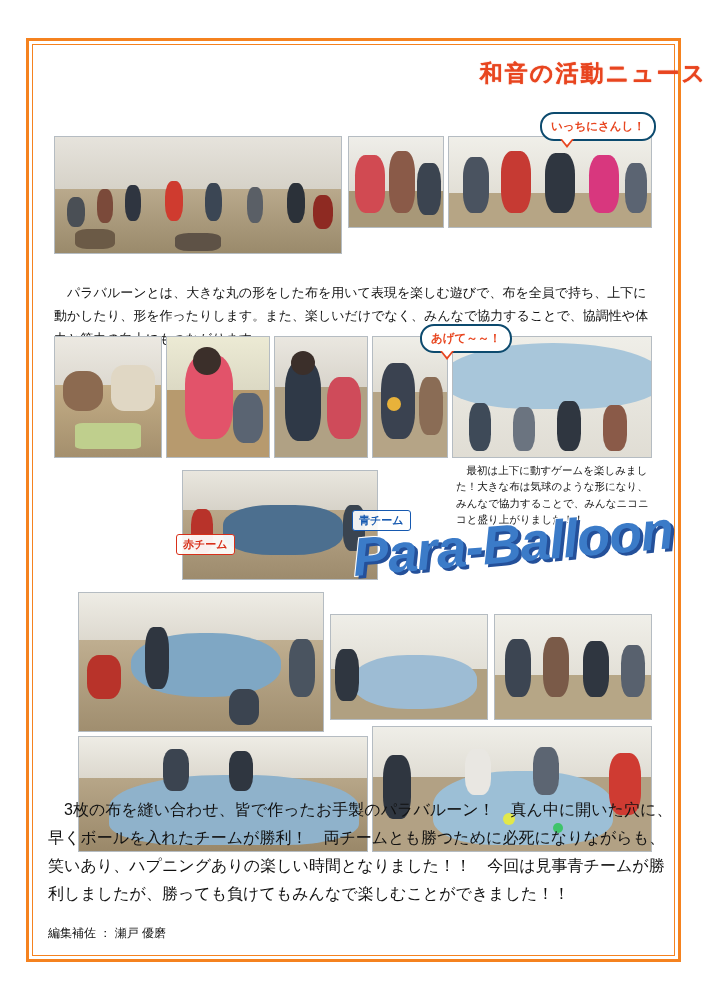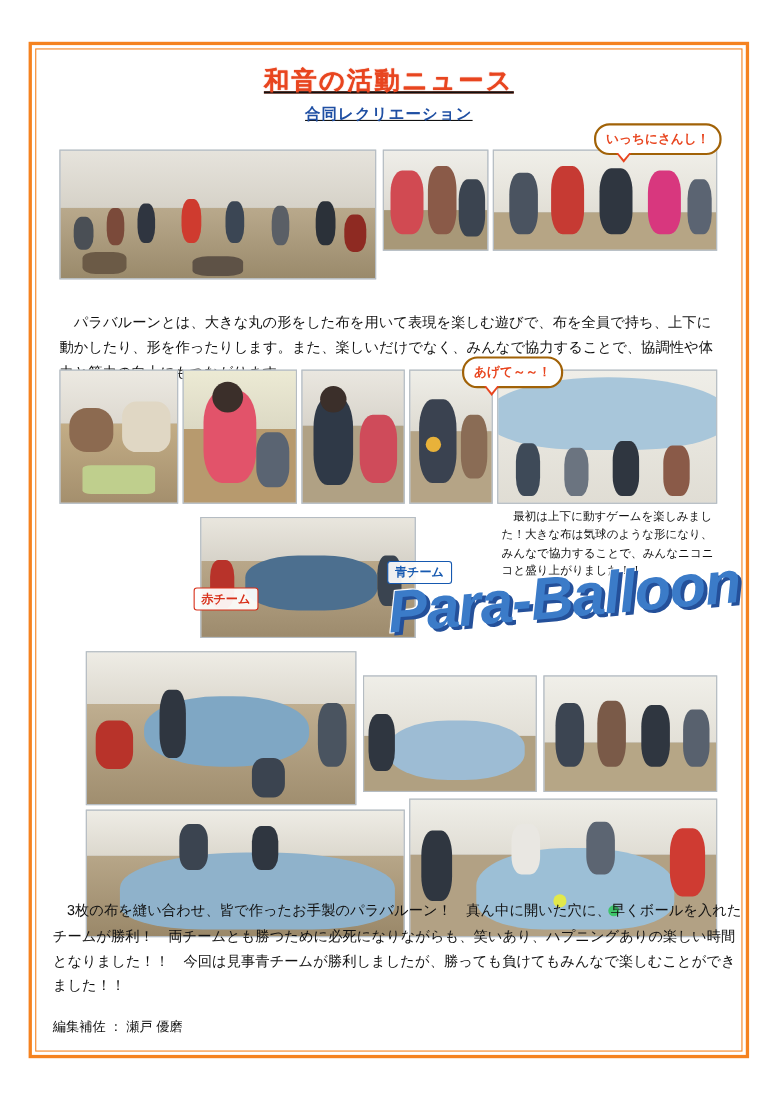--- a/index.html
+++ b/index.html
@@ -49,22 +49,21 @@
     display: flex;
     justify-content: space-between;
     font-size: 11px;
     color: #222;
   }
   .title-block {
     position: absolute;
     left: 0;
     right: 0;
     top: 58px;
-    text-align: center;
-    text-decoration: underline;
+    text-align: right;
   }
   .main-title {
     font-size: 23px;
     font-weight: bold;
     color: #E8451F;
     letter-spacing: 2px;
     margin: 0;
     text-shadow: 0 0 1px #E8451F;
   }
   .sub-title {
@@ -100,21 +99,21 @@
   }
   .body-text {
     position: absolute;
     font-size: 13px;
     line-height: 1.75;
     color: #111;
   }
   .bubble {
     position: absolute;
     background: #fff;
-    border: 2px solid #a16207;
+    border: 2px solid #0c4a6e;
     border-radius: 14px;
     font-size: 11.5px;
     font-weight: bold;
     color: #E8451F;
     padding: 5px 9px;
     white-space: nowrap;
   }
   .bubble::after {
     content: "";
     position: absolute;
@@ -164,36 +163,35 @@
     left: 48px;
     bottom: 58px;
     font-size: 12px;
     color: #111;
   }
   .bottom-text {
     position: absolute;
     left: 48px;
     right: 30px;
     bottom: 92px;
-    font-size: 13px;
+    font-size: 16px;
     line-height: 1.75;
   }
   .head { position:absolute; border-radius:50%; background:#3b2f2a; }
 </style>
 </head>
 <body>
 
 <div class="page">
 
   <div class="frame"></div>
 
 
   <div class="title-block">
     <div class="main-title">和音の活動ニュース</div>
-    <div class="sub-title">合同レクリエーション</div>
   </div>
 
   <div class="photo" style="left:54px; top:136px; width:288px; height:118px;">
     <div class="wall" style="height:45%; background:linear-gradient(#e6e3dc,#d6d2c8);"></div>
     <div class="floor" style="height:55%; background:linear-gradient(#b9a98c,#9a8a6b);"></div>
     <div class="blob" style="left:12px; top:60px; width:18px; height:30px; background:#4a4f55; border-radius:40%;"></div>
     <div class="blob" style="left:42px; top:52px; width:16px; height:34px; background:#7b4a3a; border-radius:40%;"></div>
     <div class="blob" style="left:70px; top:48px; width:16px; height:36px; background:#2f3540; border-radius:40%;"></div>
     <div class="blob" style="left:110px; top:44px; width:18px; height:40px; background:#cf3b2f; border-radius:40%;"></div>
     <div class="blob" style="left:150px; top:46px; width:17px; height:38px; background:#3b4654; border-radius:40%;"></div>

